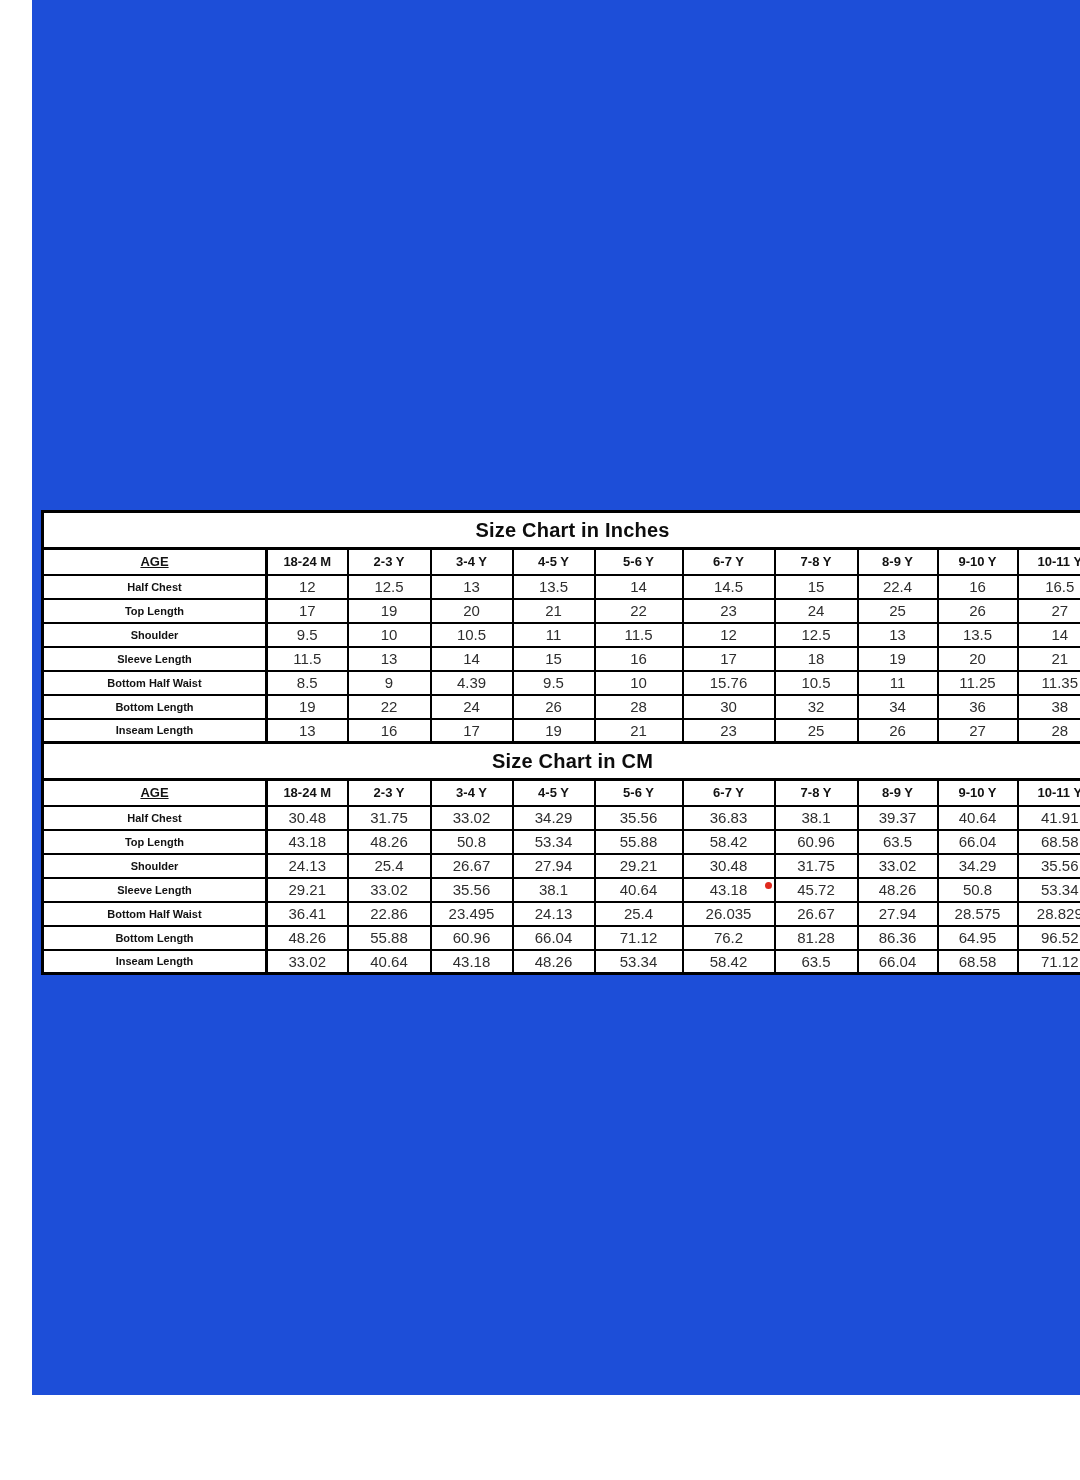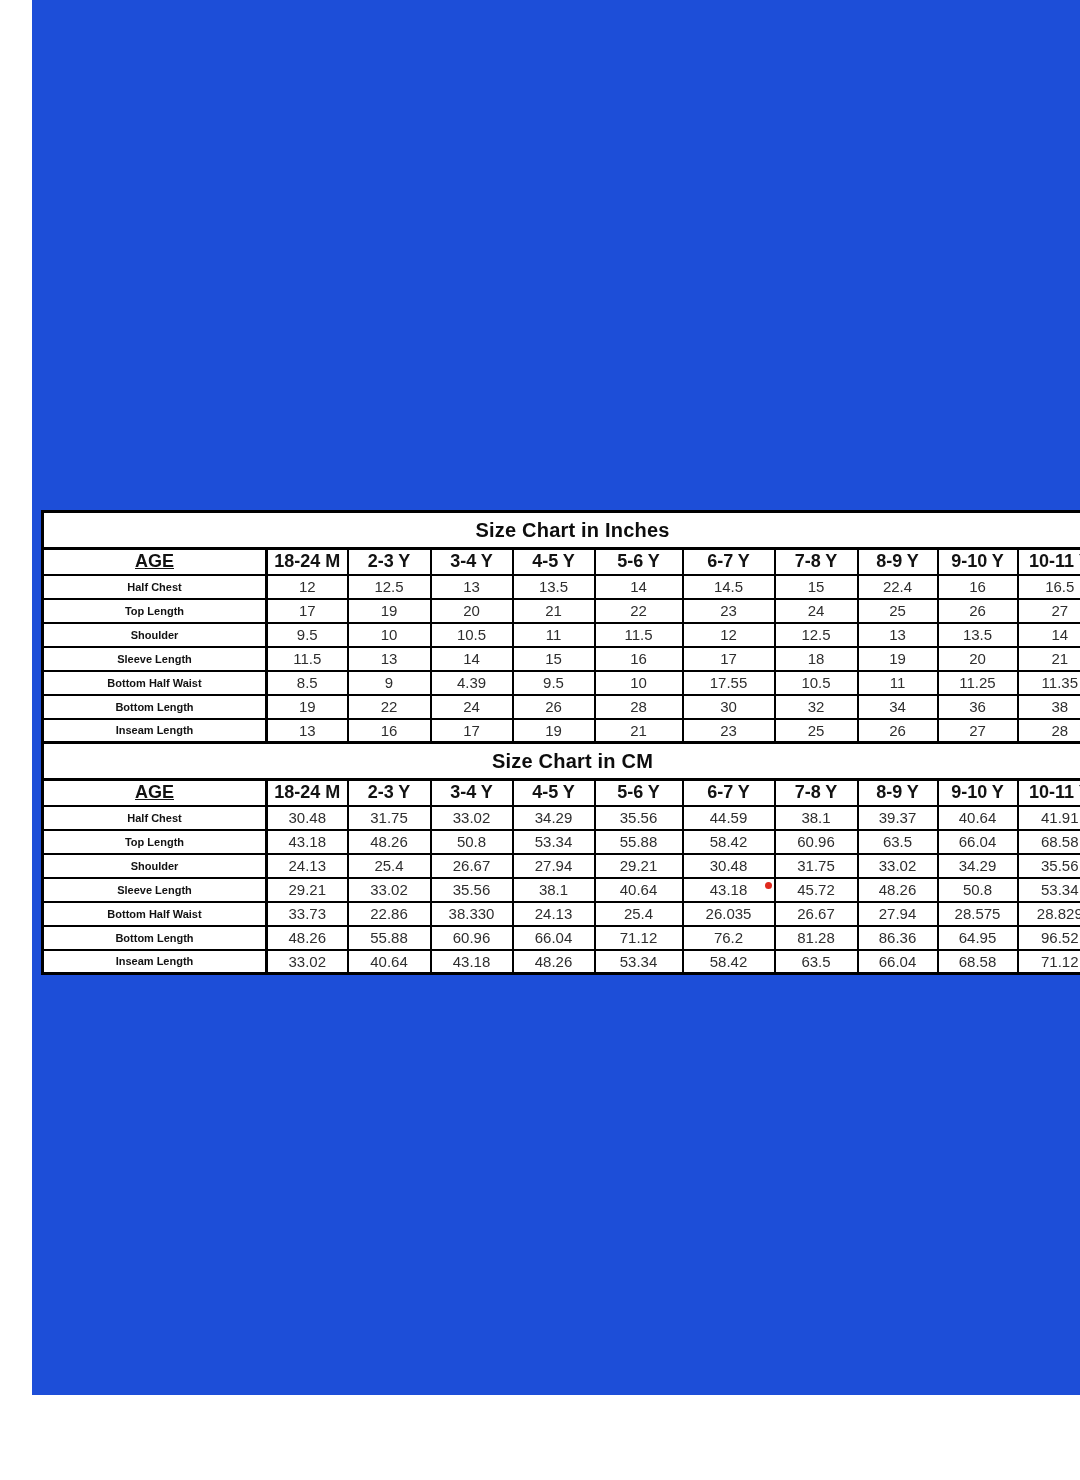--- a/index.html
+++ b/index.html
@@ -35,21 +35,21 @@
     height: 34px;
     border-top: 3px solid #000000;
     border-bottom: 3px solid #000000;
     font-size: 20px;
     font-weight: bold;
     color: #0d0d0d;
     letter-spacing: 0.2px;
   }
   tr.header-row { height: 26px; }
   tr.header-row td {
-    font-size: 18px;
+    font-size: 13px;
     font-weight: bold;
     color: #121212;
   }
   tr.data-row { height: 24px; }
   td.label-col {
     font-size: 11px;
     font-weight: bold;
     color: #121212;
     border-right: 3px solid #000000 !important;
   }
@@ -157,21 +157,21 @@
           <td class="value-cell">20</td>
           <td class="value-cell">21</td>
         </tr>
         <tr class="data-row">
           <td class="label-col">Bottom Half Waist</td>
           <td class="value-cell">8.5</td>
           <td class="value-cell">9</td>
           <td class="value-cell">4.39</td>
           <td class="value-cell">9.5</td>
           <td class="value-cell">10</td>
-          <td class="value-cell">17.55</td>
+          <td class="value-cell">15.76</td>
           <td class="value-cell">10.5</td>
           <td class="value-cell">11</td>
           <td class="value-cell">11.25</td>
           <td class="value-cell">11.35</td>
         </tr>
         <tr class="data-row">
           <td class="label-col">Bottom Length</td>
           <td class="value-cell">19</td>
           <td class="value-cell">22</td>
           <td class="value-cell">24</td>
@@ -212,21 +212,21 @@
           <td>9-10 Y</td>
           <td>10-11 Y</td>
         </tr>
         <tr class="data-row">
           <td class="label-col">Half Chest</td>
           <td class="value-cell">30.48</td>
           <td class="value-cell">31.75</td>
           <td class="value-cell">33.02</td>
           <td class="value-cell">34.29</td>
           <td class="value-cell">35.56</td>
-          <td class="value-cell">44.59</td>
+          <td class="value-cell">36.83</td>
           <td class="value-cell">38.1</td>
           <td class="value-cell">39.37</td>
           <td class="value-cell">40.64</td>
           <td class="value-cell">41.91</td>
         </tr>
         <tr class="data-row">
           <td class="label-col">Top Length</td>
           <td class="value-cell">43.18</td>
           <td class="value-cell">48.26</td>
           <td class="value-cell">50.8</td>
@@ -259,23 +259,23 @@
           <td class="value-cell">38.1</td>
           <td class="value-cell">40.64</td>
           <td class="value-cell">43.18<span class="comment-dot" style="background: rgb(224, 42, 30);"></span></td>
           <td class="value-cell">45.72</td>
           <td class="value-cell">48.26</td>
           <td class="value-cell">50.8</td>
           <td class="value-cell">53.34</td>
         </tr>
         <tr class="data-row">
           <td class="label-col">Bottom Half Waist</td>
-          <td class="value-cell">33.73</td>
+          <td class="value-cell">36.41</td>
           <td class="value-cell">22.86</td>
-          <td class="value-cell">38.330</td>
+          <td class="value-cell">23.495</td>
           <td class="value-cell">24.13</td>
           <td class="value-cell">25.4</td>
           <td class="value-cell">26.035</td>
           <td class="value-cell">26.67</td>
           <td class="value-cell">27.94</td>
           <td class="value-cell">28.575</td>
           <td class="value-cell">28.829</td>
         </tr>
         <tr class="data-row">
           <td class="label-col">Bottom Length</td>

